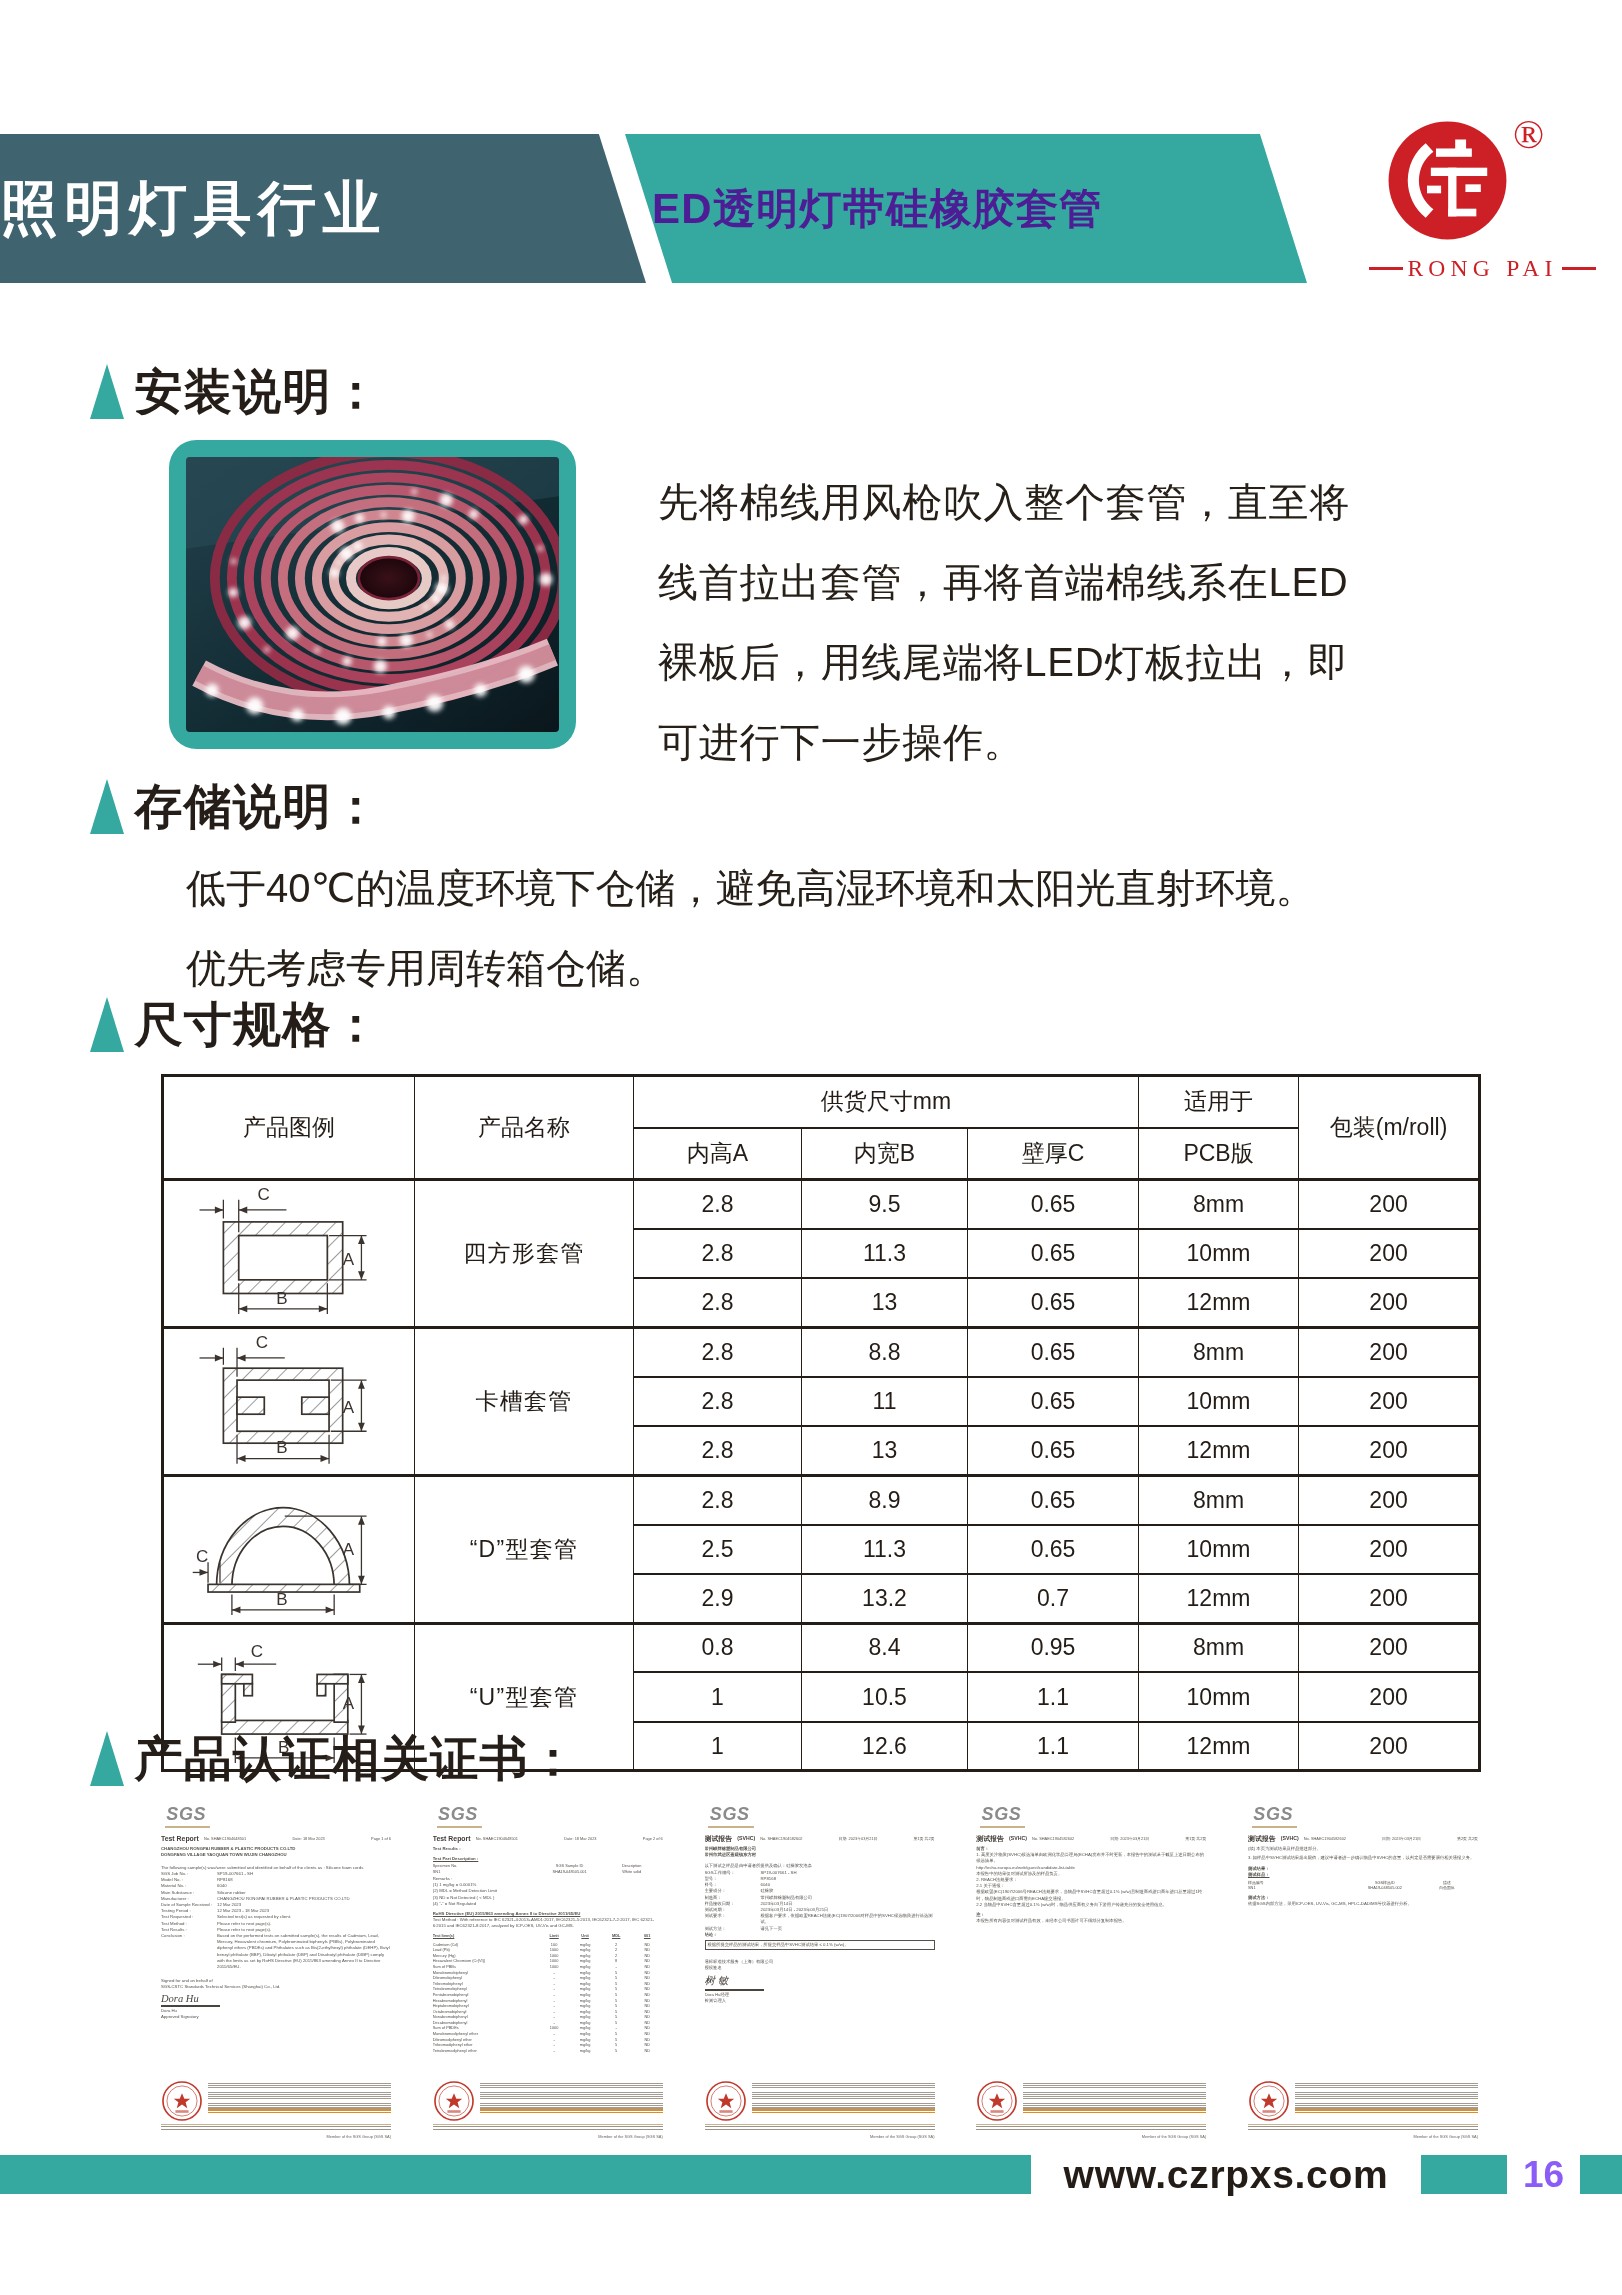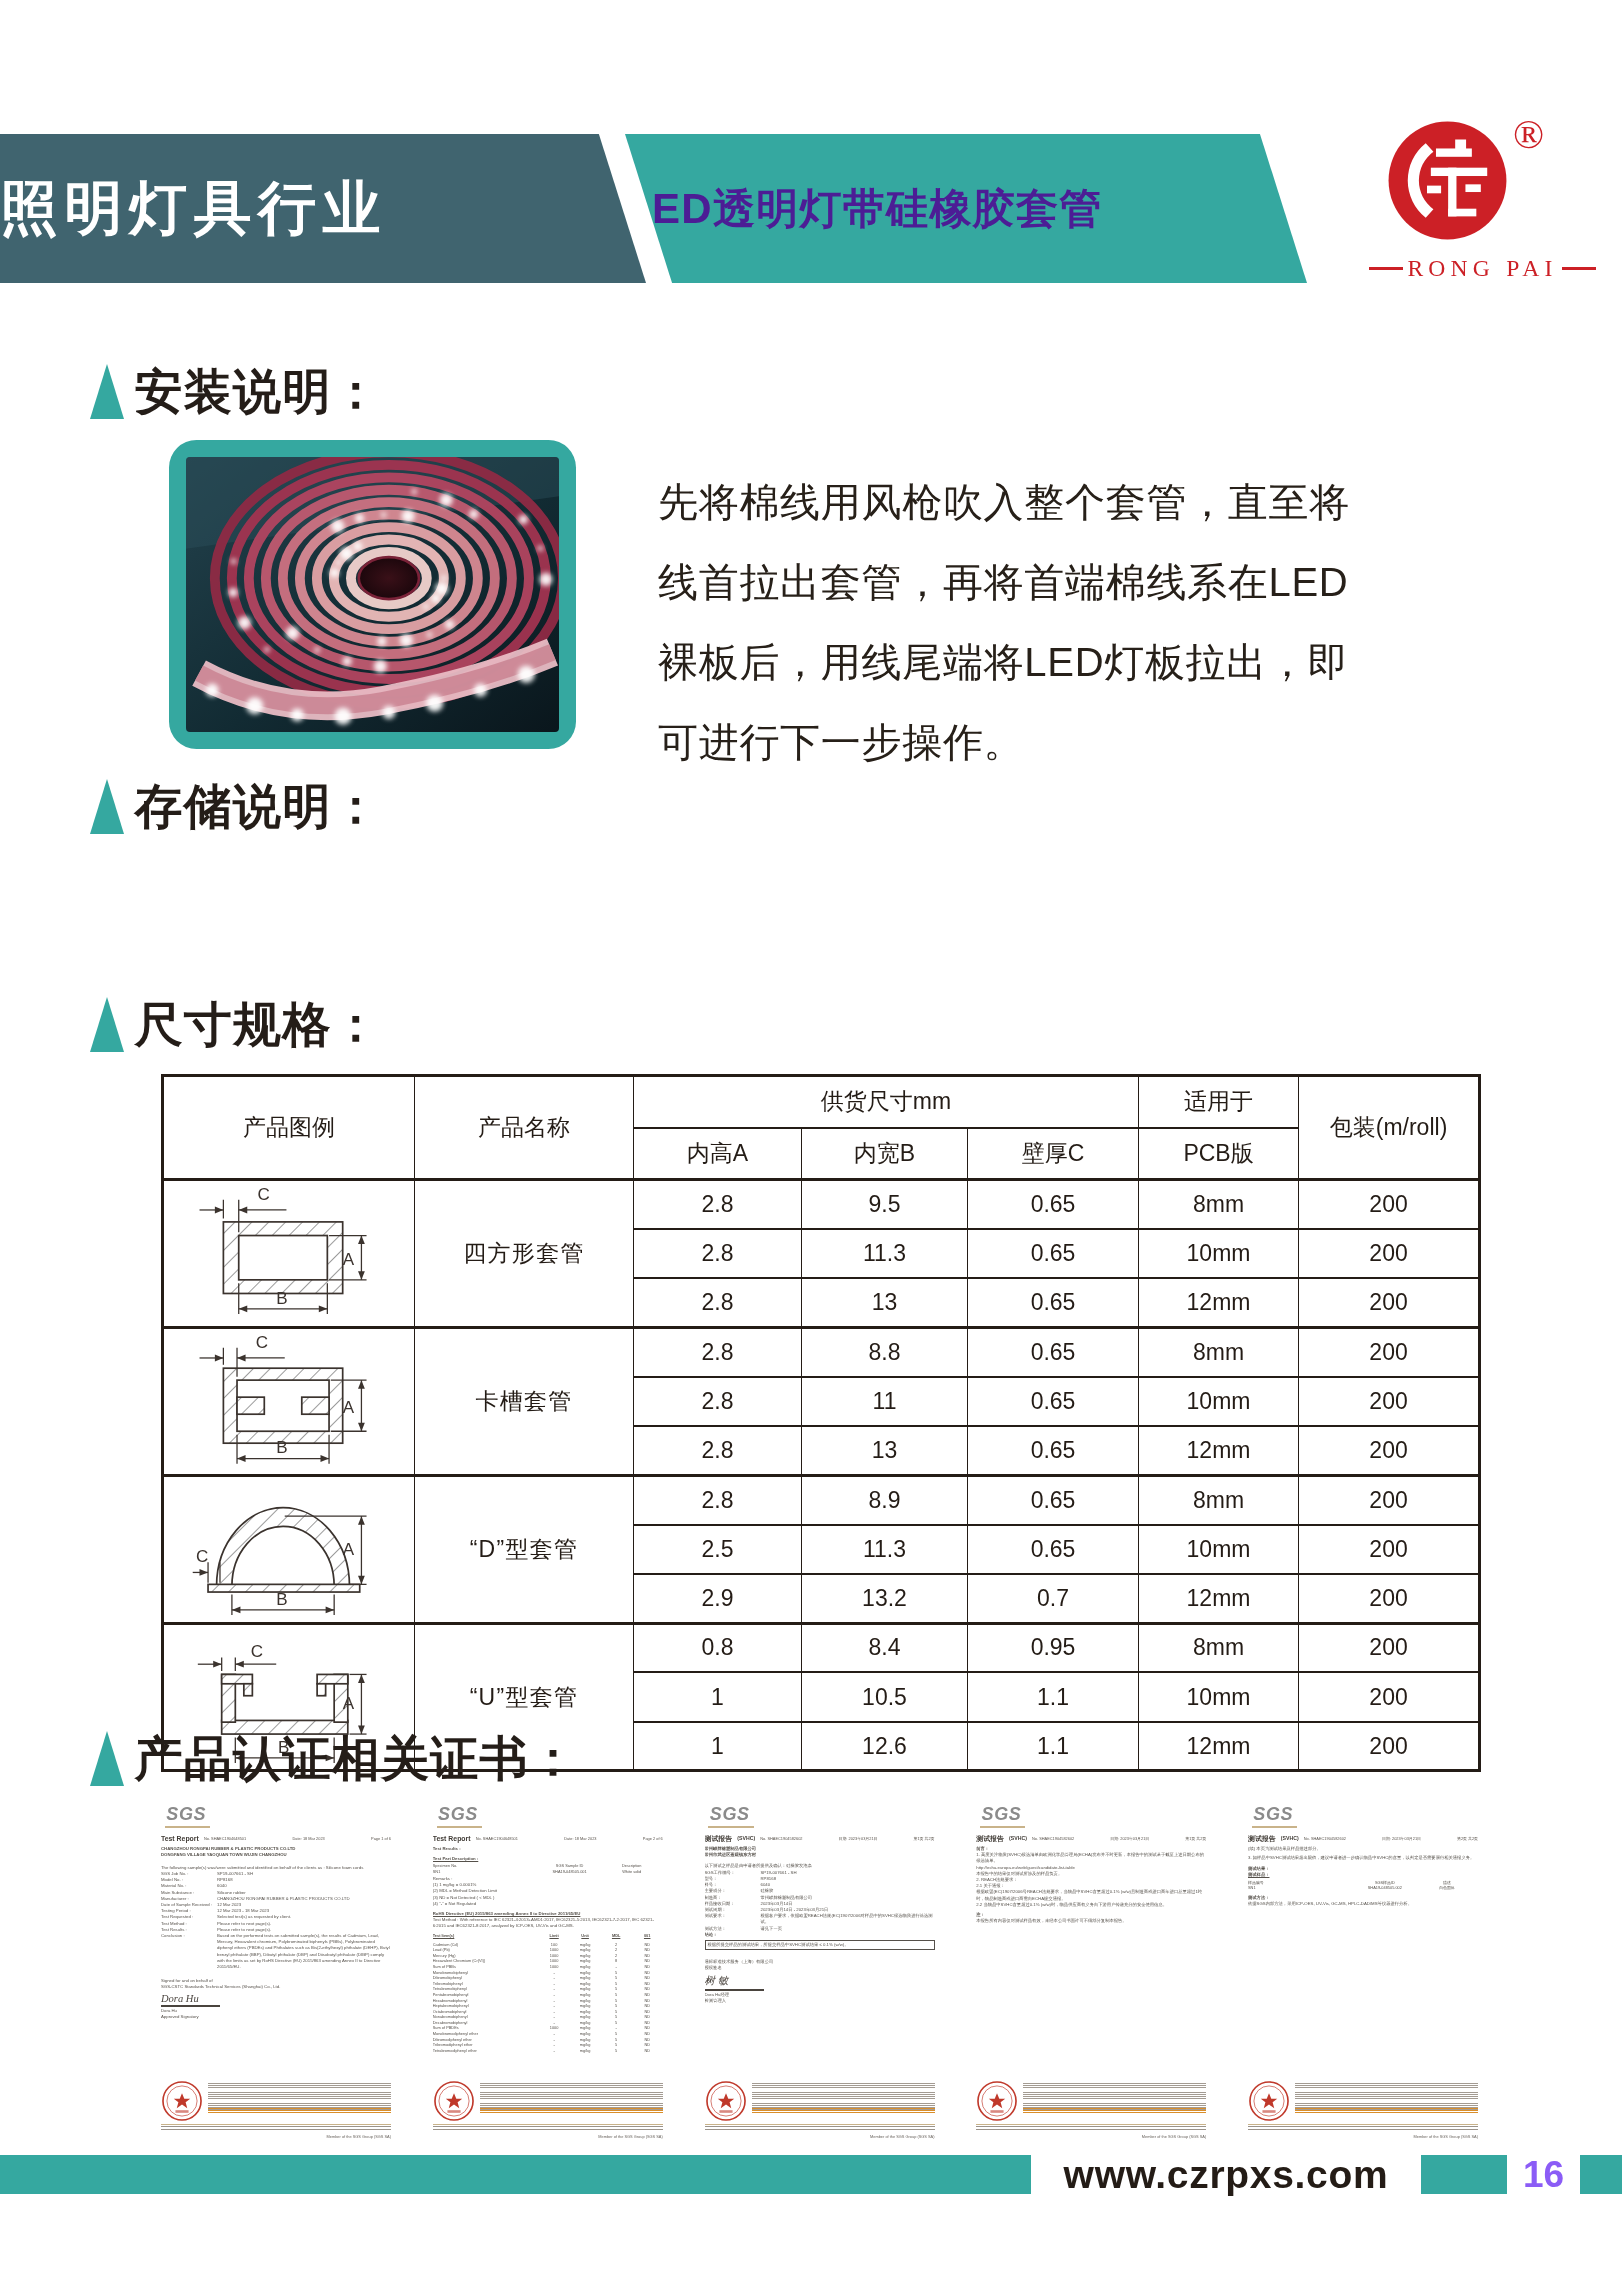--- a/index.html
+++ b/index.html
@@ -213,20 +213,24 @@
     <div>先将棉线用风枪吹入整个套管，直至将</div>
     <div>线首拉出套管，再将首端棉线系在LED</div>
     <div>裸板后，用线尾端将LED灯板拉出，即</div>
     <div>可进行下一步操作。</div>
   </div>
 
   <div class="sec-title" style="left:90px; top:779px;">
     <div class="tri"></div>
     <div class="tt">存储说明：</div>
   </div>
+  <div class="storage-para">
+    <div>低于40℃的温度环境下仓储，避免高湿环境和太阳光直射环境。</div>
+    <div>优先考虑专用周转箱仓储。</div>
+  </div>
 
   <div class="sec-title" style="left:90px; top:997px;">
     <div class="tri"></div>
     <div class="tt">尺寸规格：</div>
   </div>
 
   <table class="spec-table">
     <colgroup>
       <col style="width:252px">
         <col style="width:219px">

